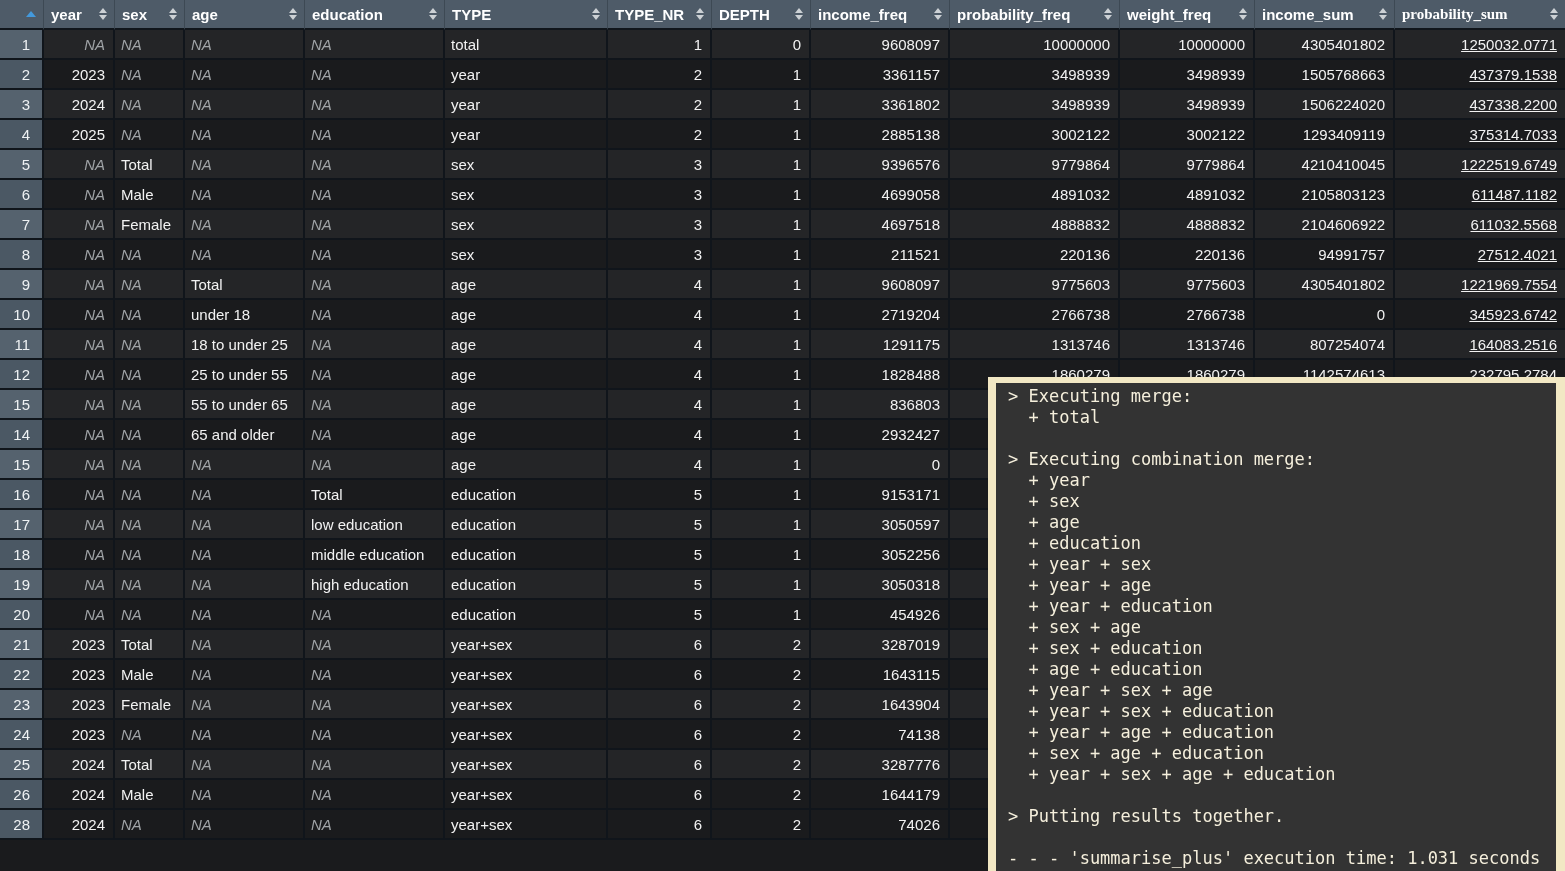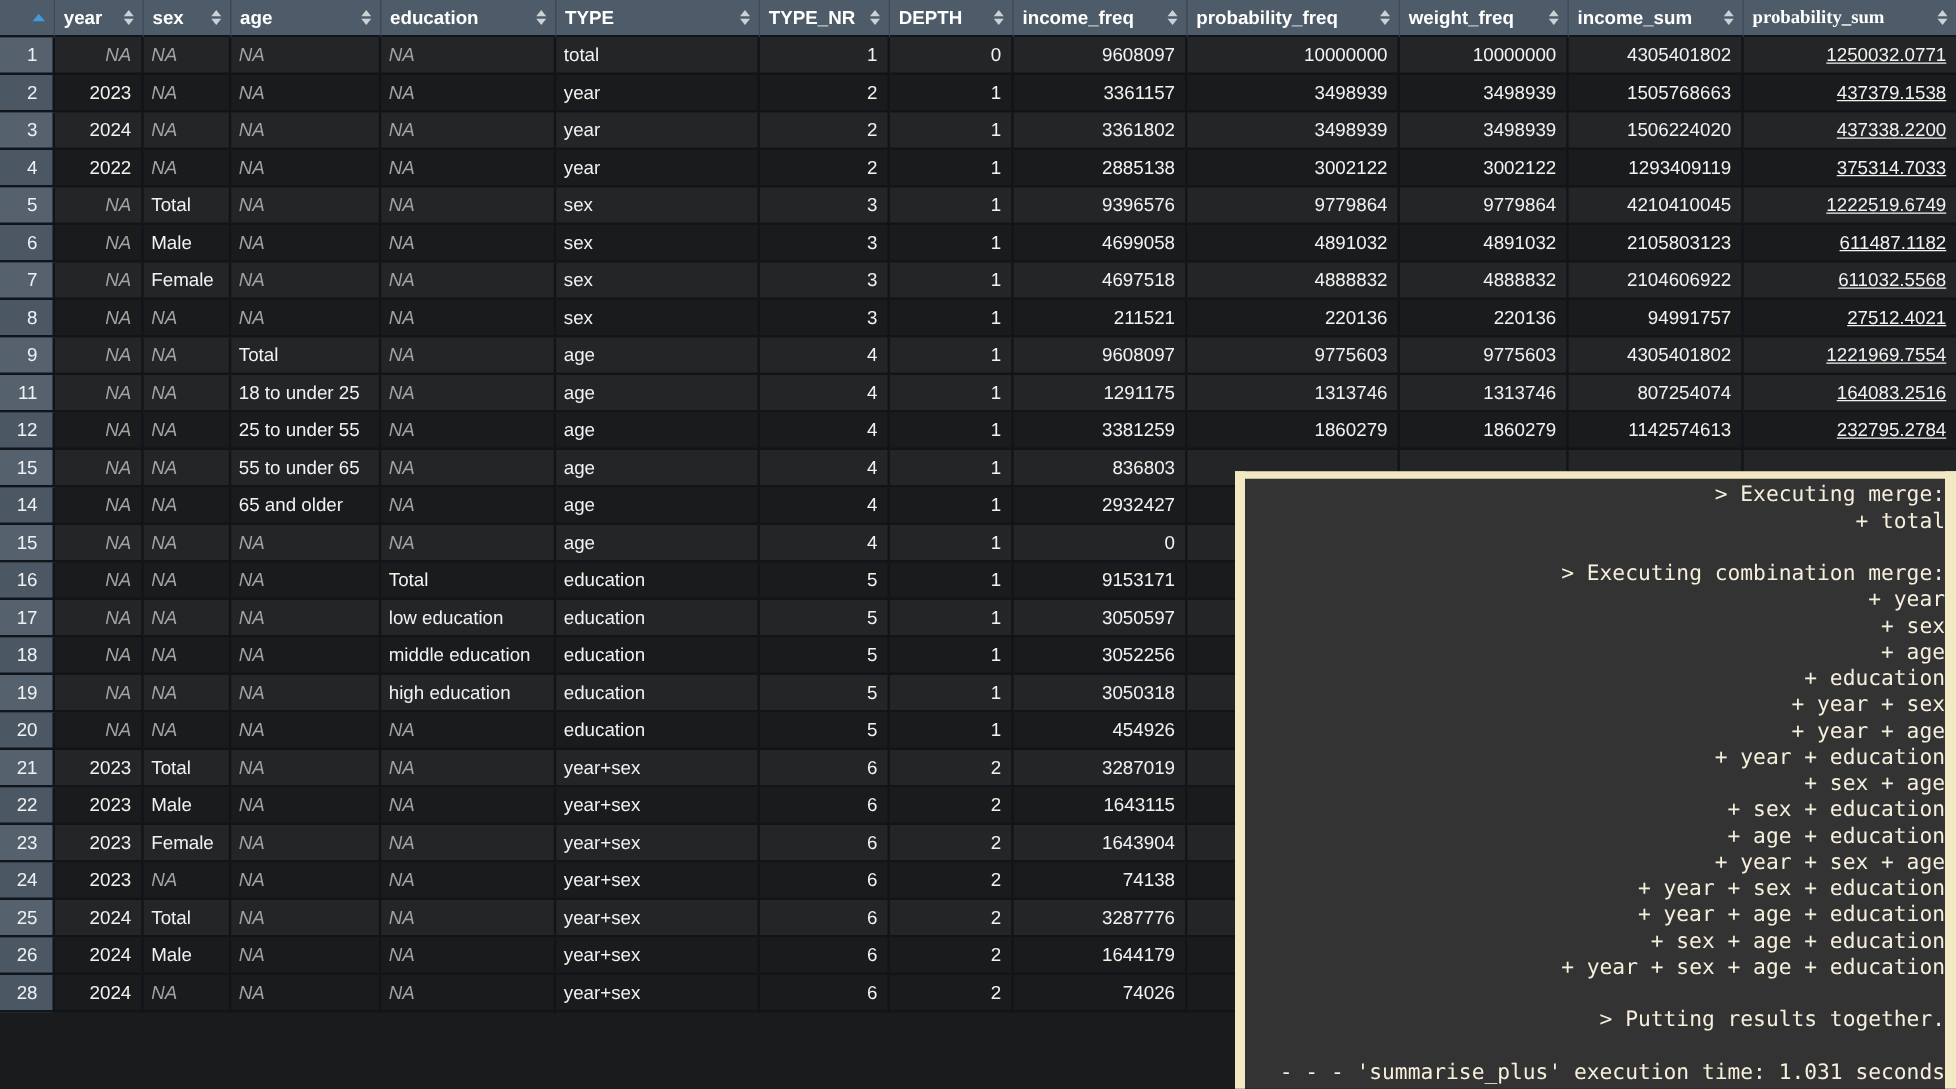--- a/index.html
+++ b/index.html
@@ -65,21 +65,21 @@
   #console-overlay{
     position:absolute;left:988px;top:377px;width:577px;height:500px;
     box-sizing:border-box;z-index:5;
     background:var(--console-bg);
     border:solid var(--console-border);
     border-width:6px 9px 0 8px;
     padding:3px 0 0 12px;overflow:hidden;
   }
   #console-overlay pre{
     margin:0;font-family:"DejaVu Sans Mono", monospace;
-    font-size:17px;line-height:21px;color:var(--console-text);text-align:right;
+    font-size:17px;line-height:21px;color:var(--console-text);
   }
 </style>
 </head>
 <body>
 
 <div id="viewer">
   <table id="grid">
     <colgroup id="grid-cols">
         <col style="width: 44px;">
         <col style="width: 71px;">
@@ -255,21 +255,21 @@
           <td class="ar">2</td>
           <td class="ar">1</td>
           <td class="ar">3361802</td>
           <td class="ar">3498939</td>
           <td class="ar">3498939</td>
           <td class="ar">1506224020</td>
           <td class="ar">437338.2200</td>
         </tr>
         <tr class="even">
           <td class="ar rownum">4</td>
-          <td class="ar">2022</td>
+          <td class="ar">2025</td>
           <td class="al na">NA</td>
           <td class="al na">NA</td>
           <td class="al na">NA</td>
           <td class="al">year</td>
           <td class="ar">2</td>
           <td class="ar">1</td>
           <td class="ar">2885138</td>
           <td class="ar">3002122</td>
           <td class="ar">3002122</td>
           <td class="ar">1293409119</td>
@@ -343,20 +343,35 @@
           <td class="al na">NA</td>
           <td class="al">age</td>
           <td class="ar">4</td>
           <td class="ar">1</td>
           <td class="ar">9608097</td>
           <td class="ar">9775603</td>
           <td class="ar">9775603</td>
           <td class="ar">4305401802</td>
           <td class="ar">1221969.7554</td>
         </tr>
+        <tr class="even">
+          <td class="ar rownum">10</td>
+          <td class="ar na">NA</td>
+          <td class="al na">NA</td>
+          <td class="al">under 18</td>
+          <td class="al na">NA</td>
+          <td class="al">age</td>
+          <td class="ar">4</td>
+          <td class="ar">1</td>
+          <td class="ar">2719204</td>
+          <td class="ar">2766738</td>
+          <td class="ar">2766738</td>
+          <td class="ar">0</td>
+          <td class="ar">345923.6742</td>
+        </tr>
         <tr class="odd">
           <td class="ar rownum">11</td>
           <td class="ar na">NA</td>
           <td class="al na">NA</td>
           <td class="al">18 to under 25</td>
           <td class="al na">NA</td>
           <td class="al">age</td>
           <td class="ar">4</td>
           <td class="ar">1</td>
           <td class="ar">1291175</td>
@@ -367,21 +382,21 @@
         </tr>
         <tr class="even">
           <td class="ar rownum">12</td>
           <td class="ar na">NA</td>
           <td class="al na">NA</td>
           <td class="al">25 to under 55</td>
           <td class="al na">NA</td>
           <td class="al">age</td>
           <td class="ar">4</td>
           <td class="ar">1</td>
-          <td class="ar">3381259</td>
+          <td class="ar">1828488</td>
           <td class="ar">1860279</td>
           <td class="ar">1860279</td>
           <td class="ar">1142574613</td>
           <td class="ar">232795.2784</td>
         </tr>
         <tr class="odd">
           <td class="ar rownum">15</td>
           <td class="ar na">NA</td>
           <td class="al na">NA</td>
           <td class="al">55 to under 65</td>

